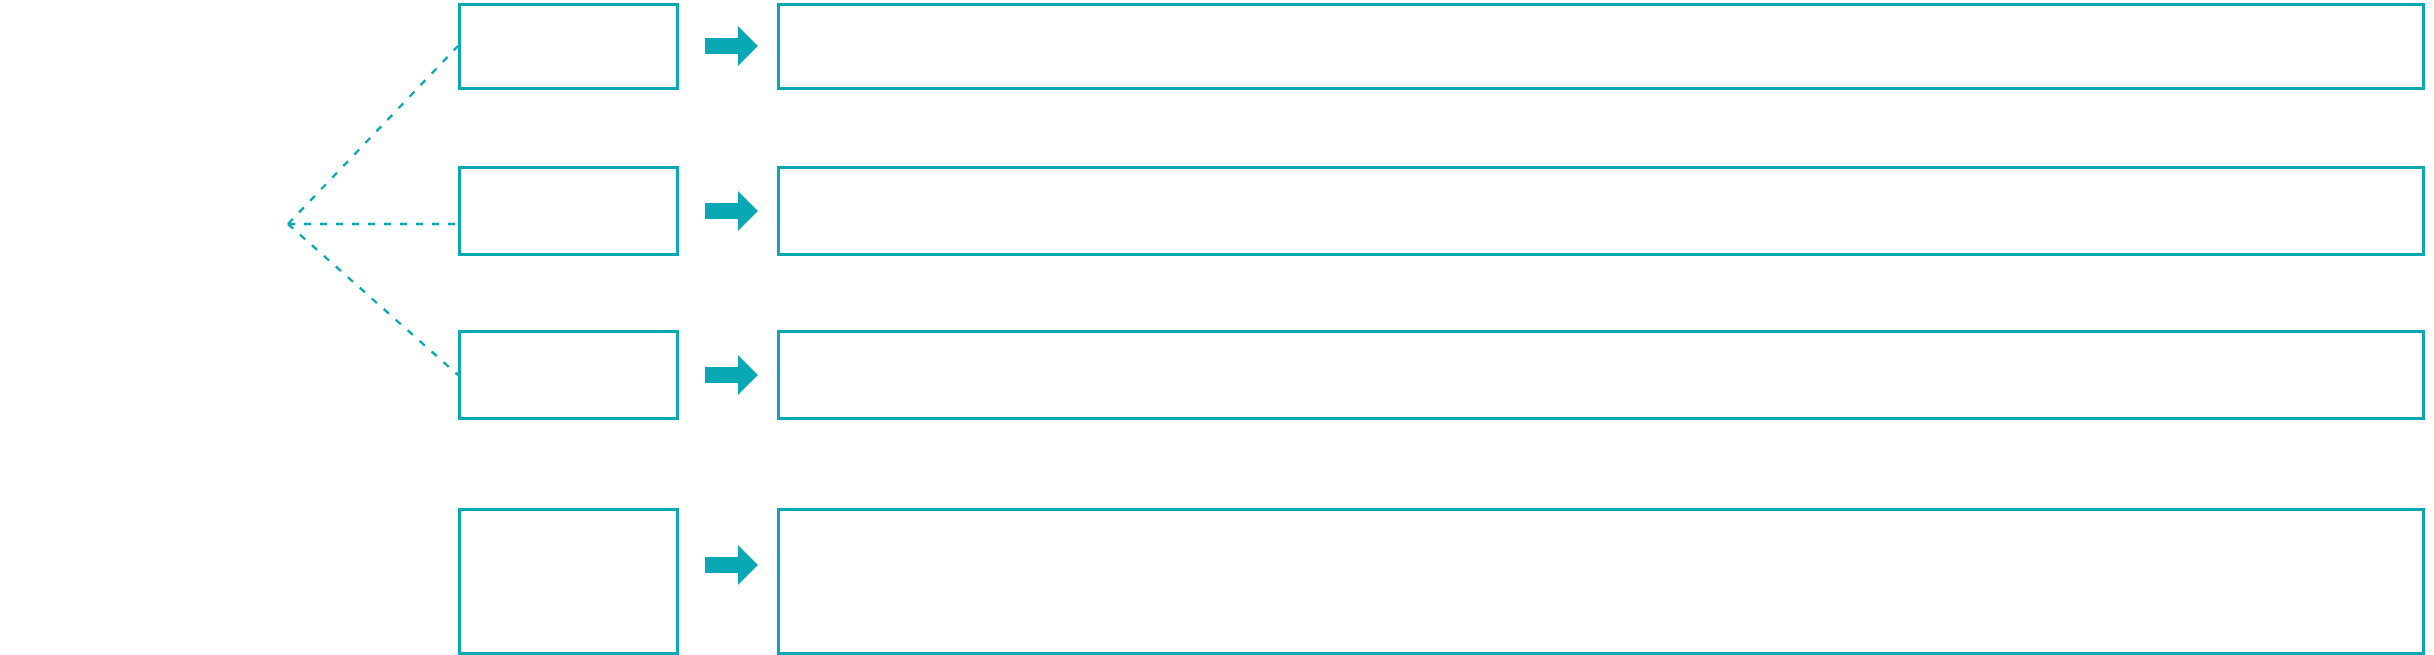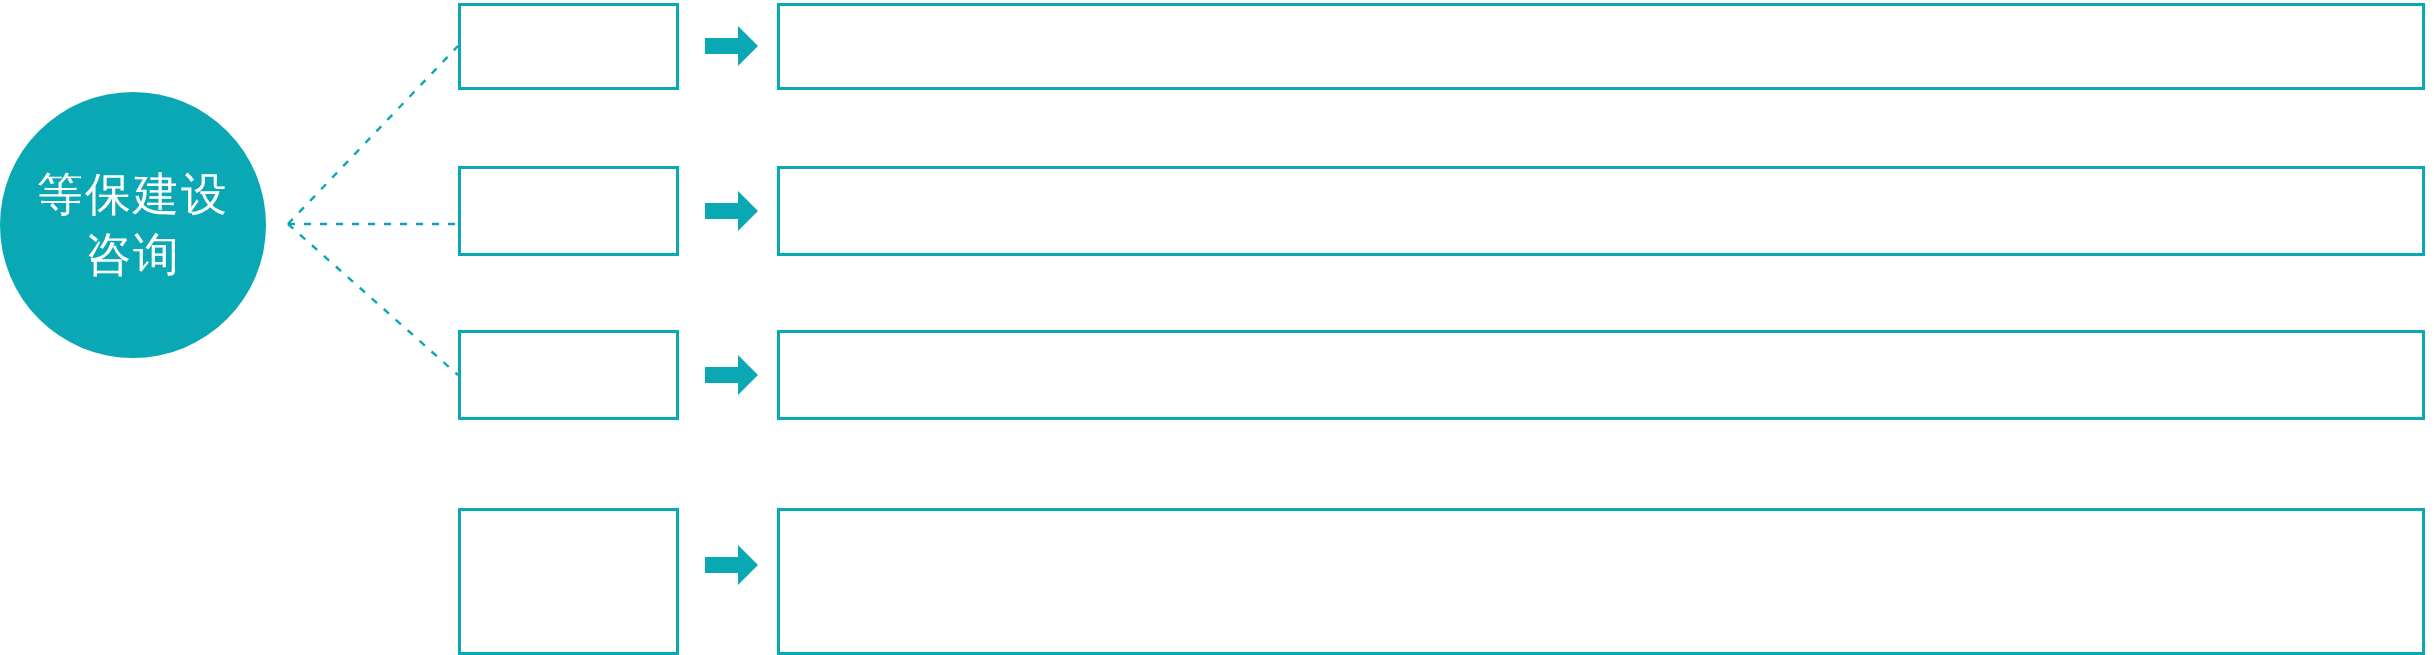--- a/index.html
+++ b/index.html
@@ -69,24 +69,20 @@
 <div id="stage" style="width: 2434px; height: 655px; background: rgb(255, 255, 255);">
 
   <svg id="connector-layer" viewBox="0 0 2434 655" width="2434" height="655">
     <g id="connector-group" stroke="#0AA8B5" stroke-width="2.4" stroke-dasharray="7 9" stroke-linecap="butt" fill="none">
         <line x1="288" y1="224" x2="458" y2="46"></line>
         <line x1="288" y1="224" x2="458" y2="224"></line>
         <line x1="288" y1="224" x2="458" y2="375"></line>
       </g>
   </svg>
 
-  <div class="hub" style="left: 0px; top: 92px; width: 266px; height: 266px; background: rgb(10, 168, 181);">
-    <div class="hub-label" style="color: rgb(255, 255, 255);">等保建设
-咨询</div>
-  </div>
 
   <div id="rows-host">
       <div class="box box-left" style="left: 458px; top: 3px; width: 221px; height: 87px; border-color: rgb(10, 168, 181); background: rgb(255, 255, 255);">
         <span class="box-text"></span>
       </div>
       <div class="arrow" style="left: 705px; top: 26px; width: 53px; height: 40px;"><svg width="53" height="40" viewBox="0 0 53 40">
           <path d="M0,12 L33,12 L33,0 L53,20 L33,40 L33,28 L0,28 Z" fill="#0AA8B5"></path>
         </svg></div>
       <div class="box box-right" style="left: 777px; top: 3px; width: 1648px; height: 87px; border-color: rgb(10, 168, 181); background: rgb(255, 255, 255);">
         <span class="box-text"></span>

